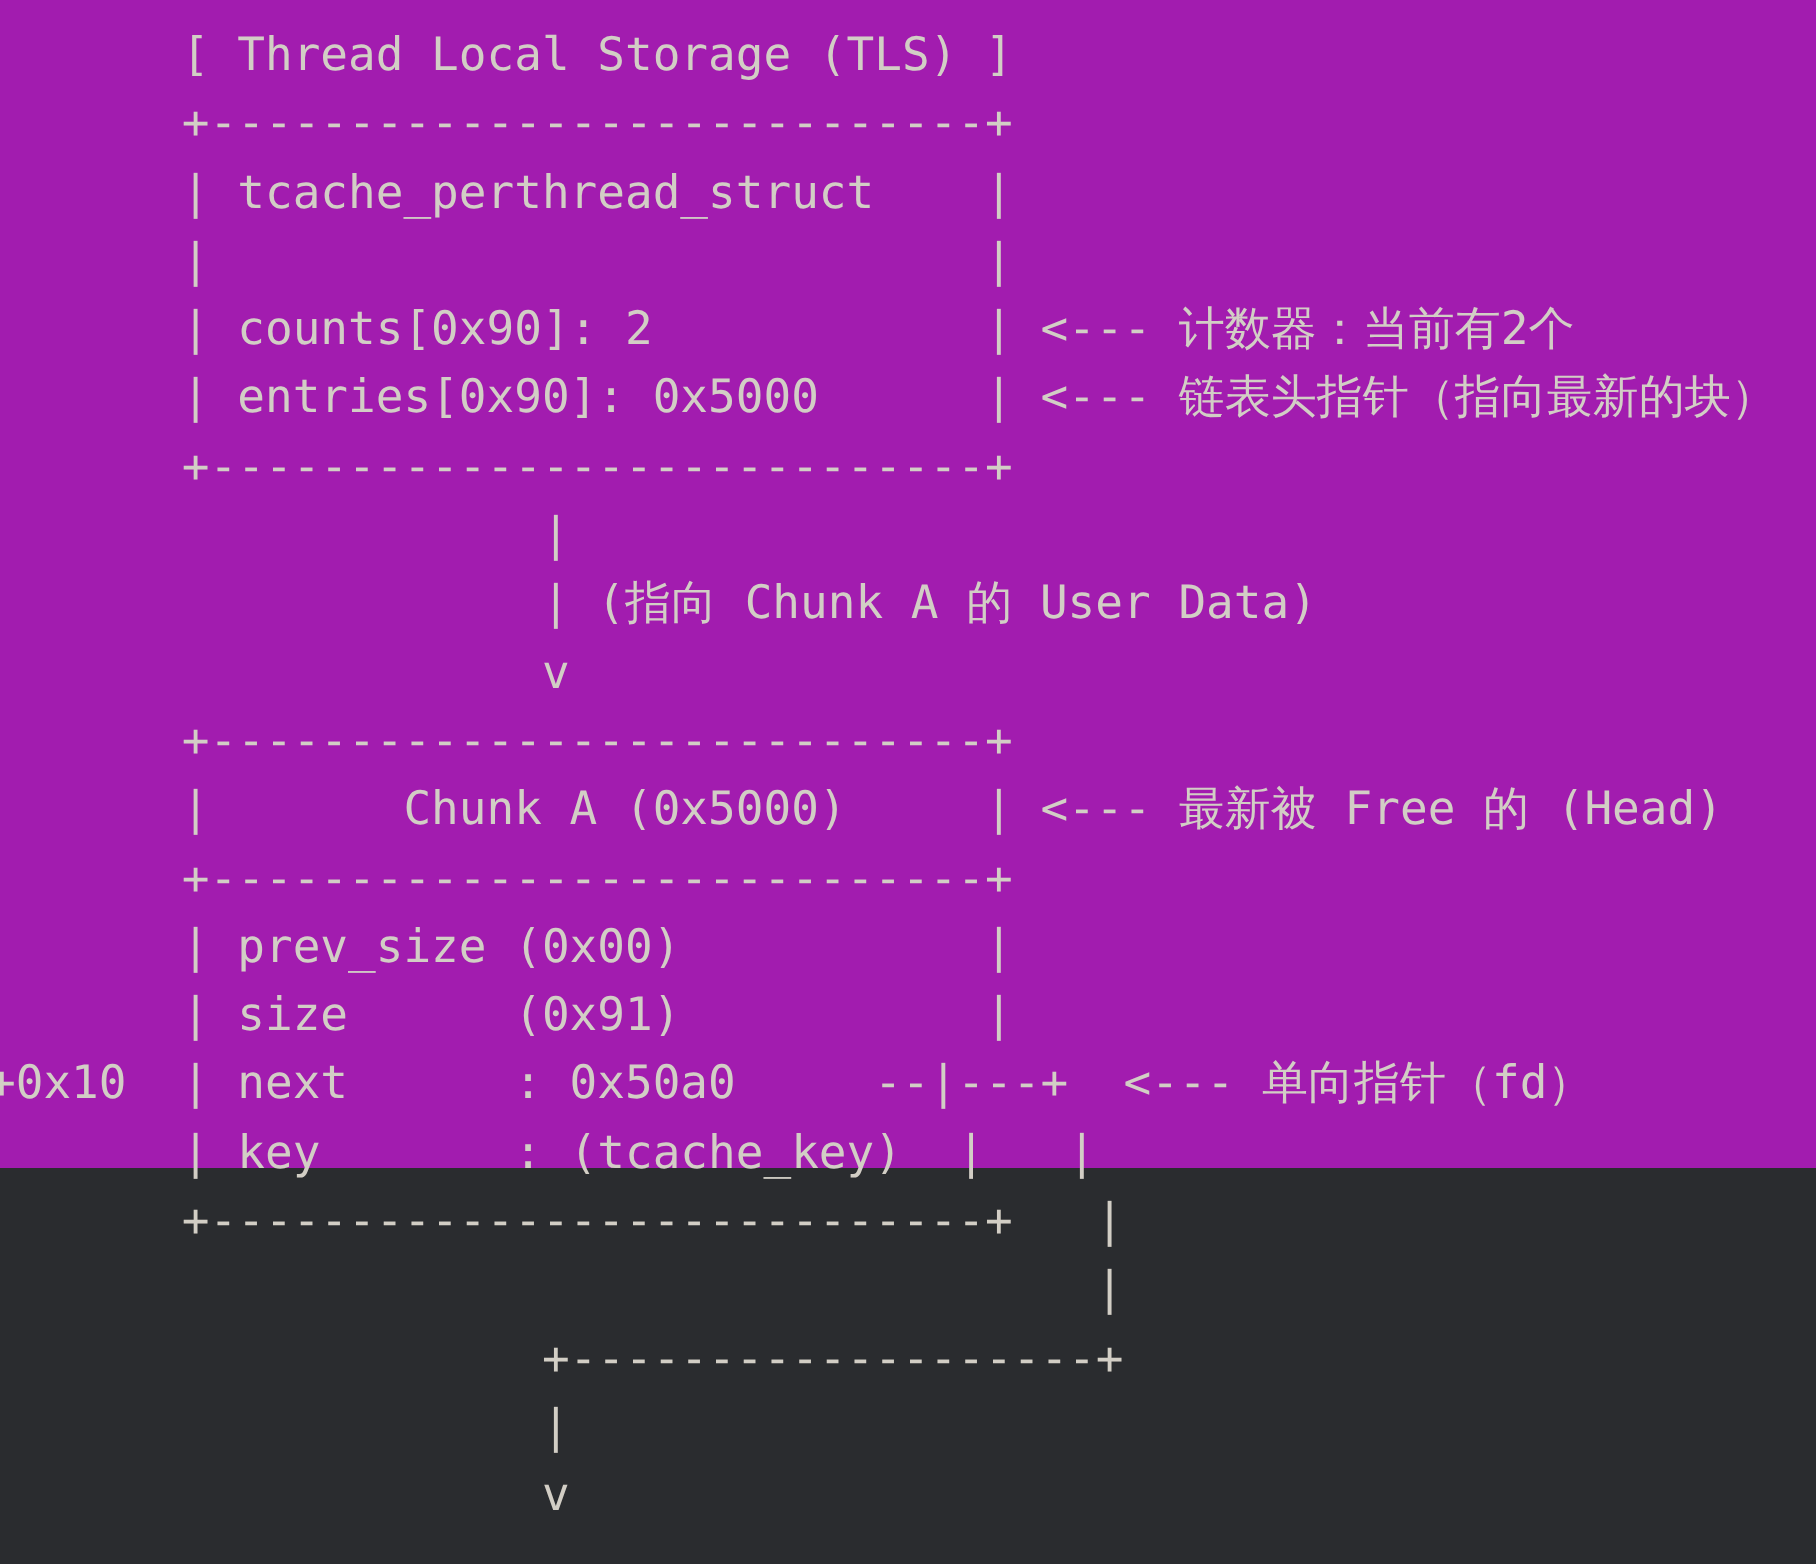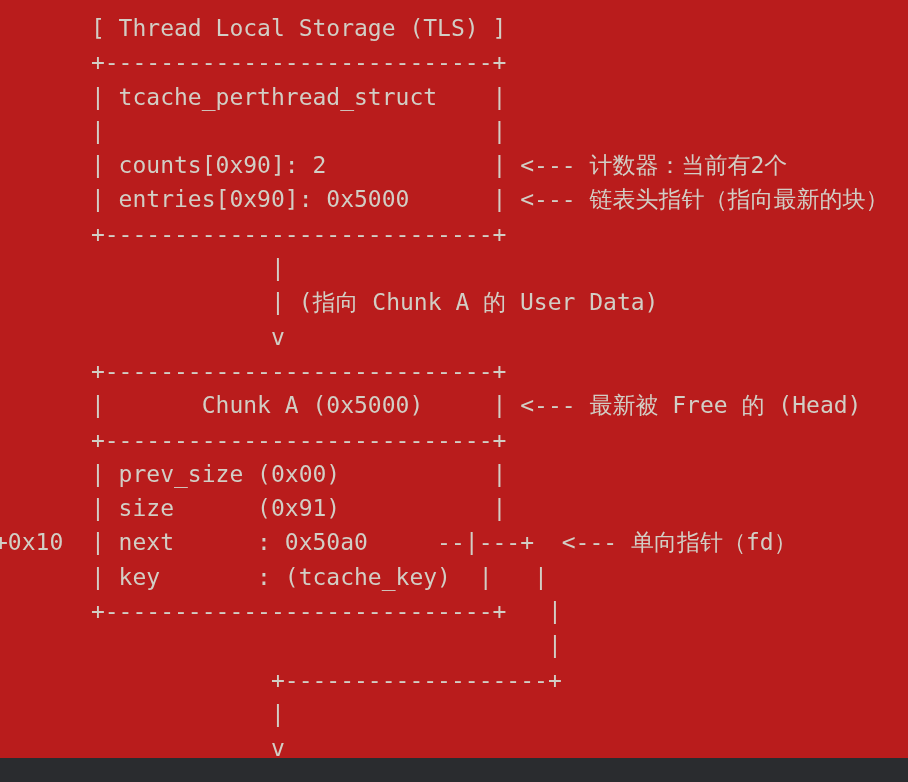--- a/index.html
+++ b/index.html
@@ -6,22 +6,22 @@
     margin: 0;
     padding: 0;
     width: 908px;
     height: 782px;
     background: #2a2c2f;
     overflow: hidden;
   }
   #canvas {
     position: relative;
     width: 908px;
-    height: 758px;
-    background: #b91c1c;
+    height: 584px;
+    background: #a21caf;
   }
   #ascii-diagram {
     position: absolute;
     left: -6px;
     top: 11px;
     color: #d2cec5;
     font-family: "DejaVu Sans Mono", "Liberation Mono", monospace;
     font-size: 23px;
     line-height: 34.3px;
     letter-spacing: 0;

